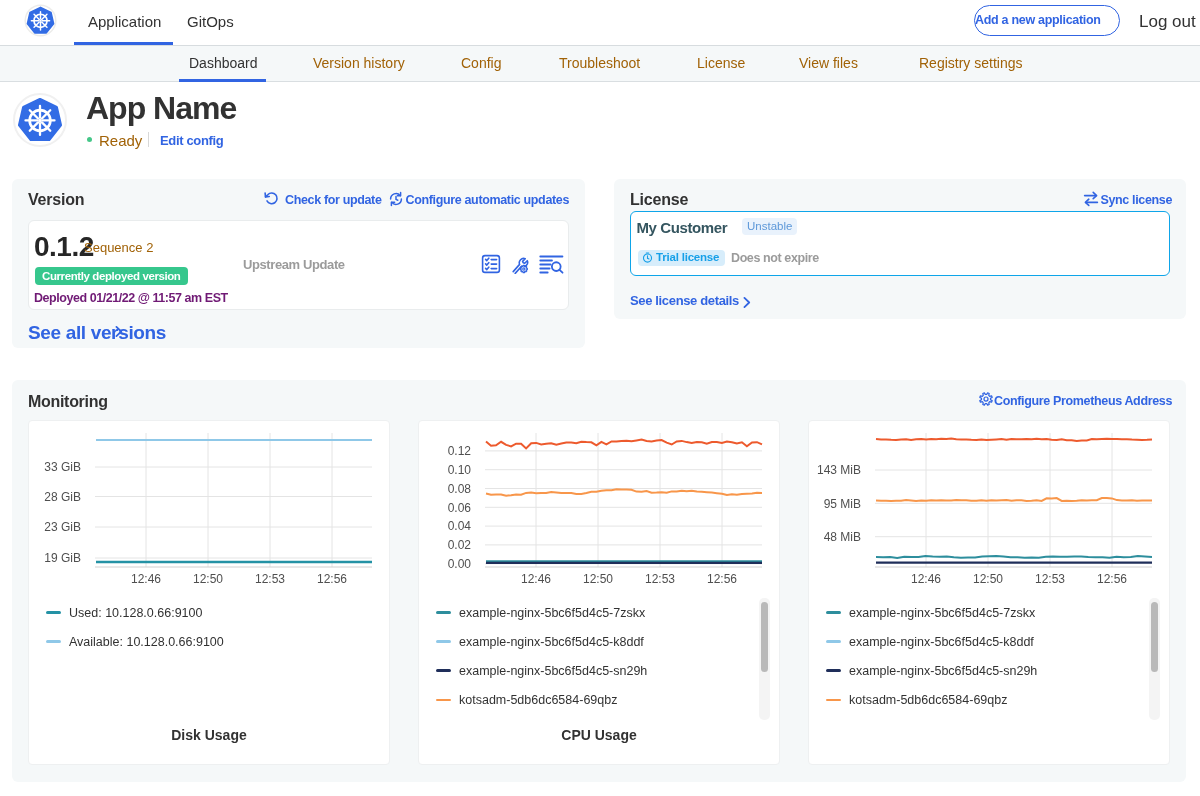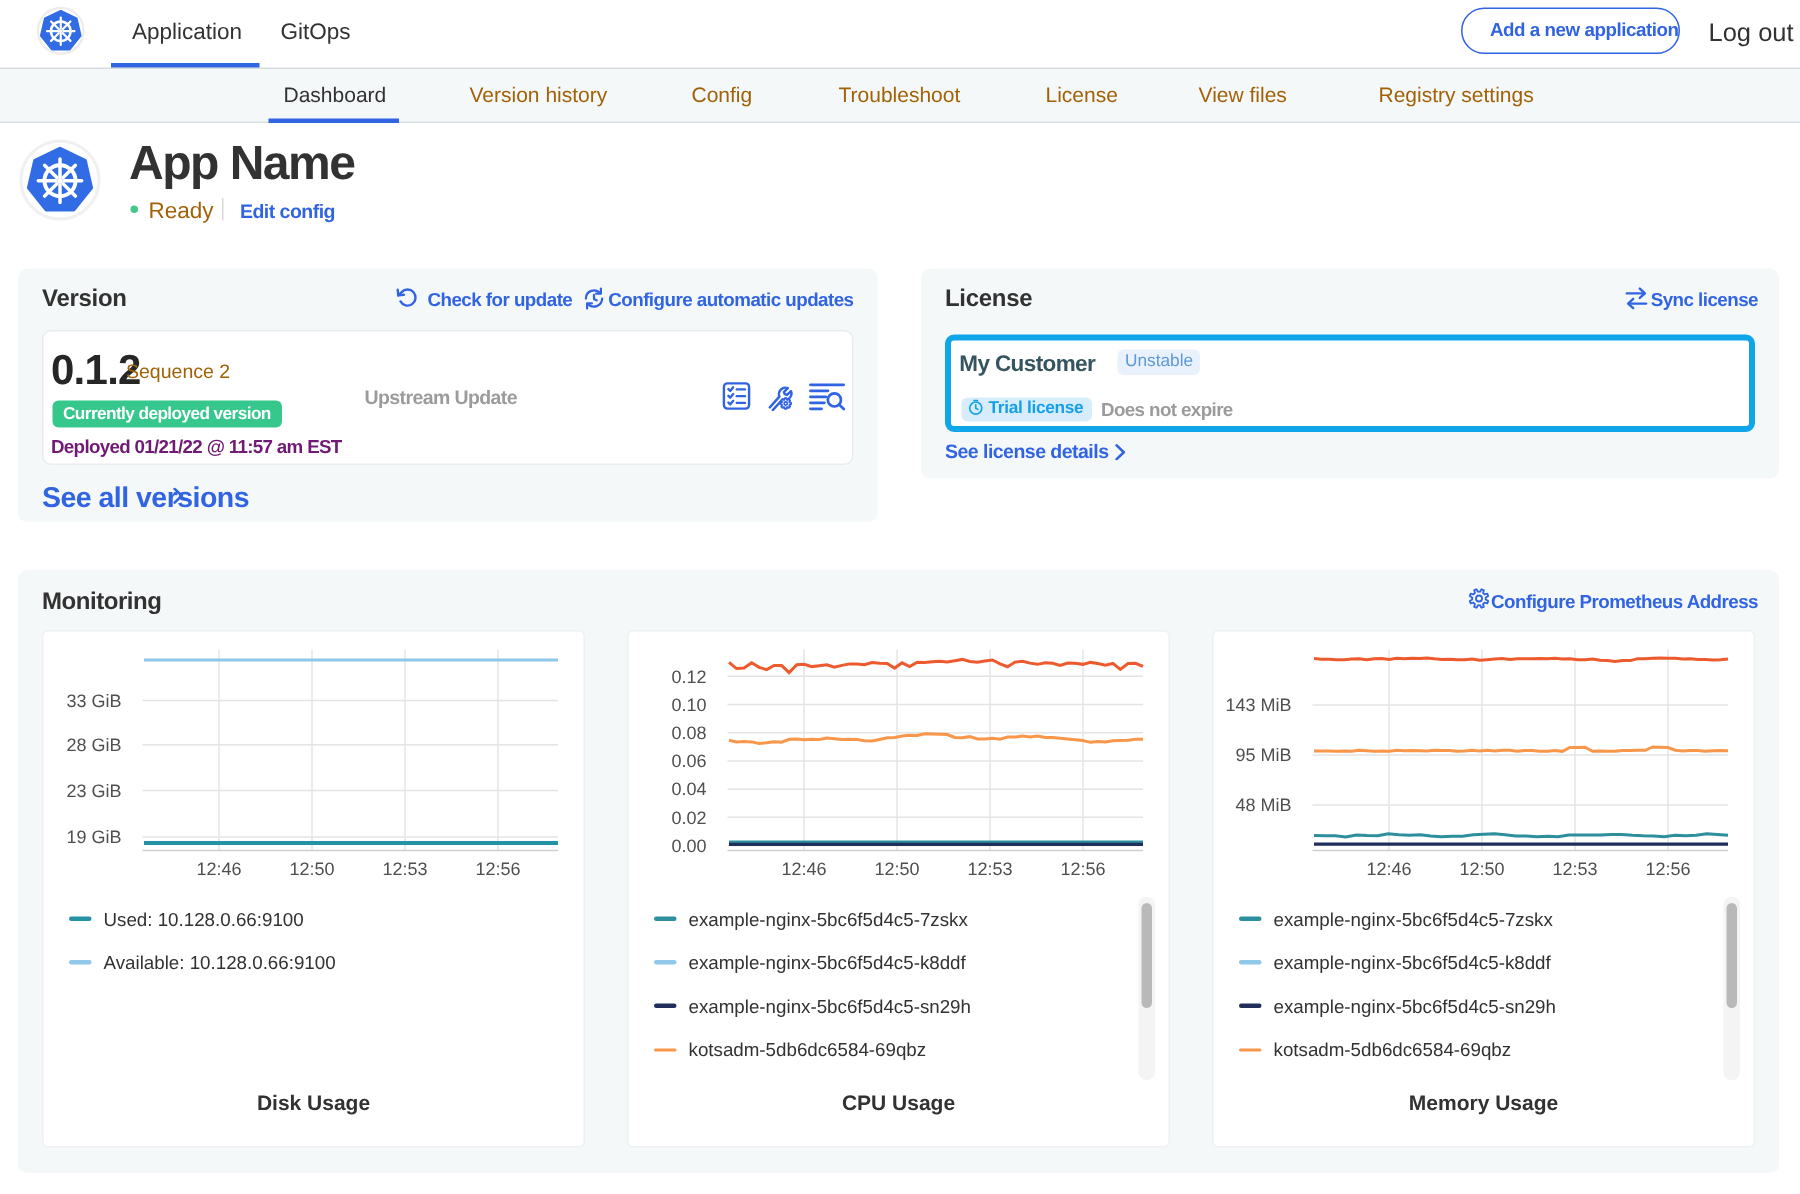--- a/index.html
+++ b/index.html
@@ -18,21 +18,21 @@
         <line x1="15.73" y1="16.02" x2="20.96" y2="21.25" stroke="#fff" stroke-width="1.45" stroke-linecap="round"></line>
         <line x1="14.50" y1="16.53" x2="14.50" y2="23.93" stroke="#fff" stroke-width="1.45" stroke-linecap="round"></line>
         <line x1="13.27" y1="16.02" x2="8.04" y2="21.25" stroke="#fff" stroke-width="1.45" stroke-linecap="round"></line>
         <line x1="12.76" y1="14.79" x2="5.37" y2="14.79" stroke="#fff" stroke-width="1.45" stroke-linecap="round"></line>
         <line x1="13.27" y1="13.56" x2="8.04" y2="8.33" stroke="#fff" stroke-width="1.45" stroke-linecap="round"></line>
         <circle cx="14.5" cy="14.790000000000001" r="1.16" fill="#fff"></circle>
       </svg></div>
   <div class="abs" style="left:88px;top:0;height:44px;line-height:44px;font-size:15px;color:#323232">Application</div>
   <div class="abs" style="left:187px;top:0;height:44px;line-height:44px;font-size:15px;color:#323232">GitOps</div>
   <div class="abs" style="left:74px;top:42px;width:99px;height:3px;background:#3164e2"></div>
-  <div class="abs" style="left:974px;top:5px;width:146px;height:31px;border:1.5px solid #3164e2;border-radius:16px;color:#3164e2;font-size:12.5px;font-weight:700;letter-spacing:-0.3px;text-align:right;line-height:28px">Add a new application</div>
+  <div class="abs" style="left:974px;top:5px;width:146px;height:31px;border:1.5px solid #3164e2;border-radius:16px;color:#3164e2;font-size:12.5px;font-weight:700;letter-spacing:-0.3px;text-align:left;line-height:28px">Add a new application</div>
   <div class="abs" style="left:1139px;top:0;height:44px;line-height:44px;font-size:17px;color:#323232">Log out</div>
 </div>
 
 <div class="abs" style="left:0;top:46px;width:1200px;height:36px;background:#f5f8f9;border-bottom:1px solid #d9dee1">
   <div class="abs" style="left:189px;top:0;height:35px;line-height:35px;font-size:14px;color:#323232">Dashboard</div>
   <div class="abs" style="left:179px;top:33px;width:87px;height:3px;background:#3164e2"></div>
   <div class="abs gray" style="left:313px;top:0;height:35px;line-height:35px;font-size:14px">Version history</div>
   <div class="abs gray" style="left:461px;top:0;height:35px;line-height:35px;font-size:14px">Config</div>
   <div class="abs gray" style="left:559px;top:0;height:35px;line-height:35px;font-size:14px">Troubleshoot</div>
   <div class="abs gray" style="left:697px;top:0;height:35px;line-height:35px;font-size:14px">License</div>
@@ -114,21 +114,21 @@
 
 <div class="abs" style="left:614px;top:179px;width:572px;height:140px;background:#f5f8f9;border-radius:6px">
   <div class="abs" style="left:16px;top:12px;font-size:16px;font-weight:700;color:#323232;letter-spacing:-0.2px">License</div>
   <div class="abs" style="left:469px;top:12px"><svg width="16" height="16" viewBox="0 0 16 16" fill="none" stroke="#3164e2" stroke-width="1.6" stroke-linecap="round" stroke-linejoin="round">
 <line x1="1.6" y1="4.6" x2="13.0" y2="4.6"></line>
 <polyline points="10.2,1.4 13.6,4.6 10.2,7.6"></polyline>
 <line x1="14.4" y1="11.4" x2="3.0" y2="11.4"></line>
 <polyline points="5.8,8.2 2.4,11.4 5.8,14.4"></polyline>
 </svg></div>
   <div class="abs bluelink" style="right:14px;top:14px">Sync license</div>
-  <div class="abs" style="left:16px;top:44px;width:540px;height:65px;background:#fff;border:4px solid #0ea5e9;border-radius:6px">
+  <div class="abs" style="left:16px;top:32px;width:540px;height:65px;background:#fff;border:1px solid #0ea5e9;border-radius:6px">
     <div class="abs" style="left:5.5px;top:7px;font-size:15px;font-weight:700;color:#34555f;letter-spacing:-0.4px">My Customer</div>
     <div class="abs" style="left:111px;top:6px;height:17px;line-height:17px;padding:0 5px;background:#e9f2fc;border-radius:4px;color:#5d98d9;font-size:11.5px">Unstable</div>
     <div class="abs" style="left:7px;top:38px;height:16px;line-height:15px;padding:0 6px 0 4px;background:#d7edfb;border-radius:4px;color:#17a0e8;font-size:11.5px;font-weight:700;letter-spacing:-0.2px">
       <span style="display:inline-block;vertical-align:-2px;margin-right:3px"><svg width="11" height="11" viewBox="0 0 12 12" fill="none" stroke="#17a0e8" stroke-width="1.2" stroke-linecap="round">
 <circle cx="6" cy="6.6" r="4.4"></circle>
 <line x1="6" y1="4.2" x2="6" y2="6.8"></line>
 <line x1="6" y1="6.8" x2="7.6" y2="7.6"></line>
 <line x1="4.7" y1="1.1" x2="7.3" y2="1.1"></line>
 </svg></span>Trial license</div>
     <div class="abs" style="left:100px;top:39px;font-size:12.5px;font-weight:700;color:#9b9b9b;letter-spacing:-0.4px">Does not expire</div>
@@ -241,15 +241,14 @@
 <div style="position:absolute;left:17px;top:190.0px;width:14.5px;height:2.6px;border-radius:2px;background:#2d8e9d"></div>
       <div style="position:absolute;left:40px;top:184.5px;font-size:12.5px;color:#323232;white-space:nowrap">example-nginx-5bc6f5d4c5-7zskx</div>
       <div style="position:absolute;left:17px;top:219.2px;width:14.5px;height:2.6px;border-radius:2px;background:#8fc8e8"></div>
       <div style="position:absolute;left:40px;top:213.7px;font-size:12.5px;color:#323232;white-space:nowrap">example-nginx-5bc6f5d4c5-k8ddf</div>
       <div style="position:absolute;left:17px;top:248.4px;width:14.5px;height:2.6px;border-radius:2px;background:#1f2e5a"></div>
       <div style="position:absolute;left:40px;top:242.9px;font-size:12.5px;color:#323232;white-space:nowrap">example-nginx-5bc6f5d4c5-sn29h</div>
       <div style="position:absolute;left:17px;top:277.6px;width:14.5px;height:2.6px;border-radius:2px;background:#f8964a"></div>
       <div style="position:absolute;left:40px;top:272.1px;font-size:12.5px;color:#323232;white-space:nowrap">kotsadm-5db6dc6584-69qbz</div>
       <div style="position:absolute;left:340px;top:177px;width:11px;height:122px;background:#f4f4f4;border-radius:5px"></div>
       <div style="position:absolute;left:342px;top:181px;width:7px;height:70px;background:#b9b9b9;border-radius:3.5px"></div>
-<div style="position:absolute;left:0;top:306px;width:100%;text-align:center;font-size:14px;font-weight:700;color:#323232">Memory Usage</div>
 </div>
 </div>
 
 </body></html>

